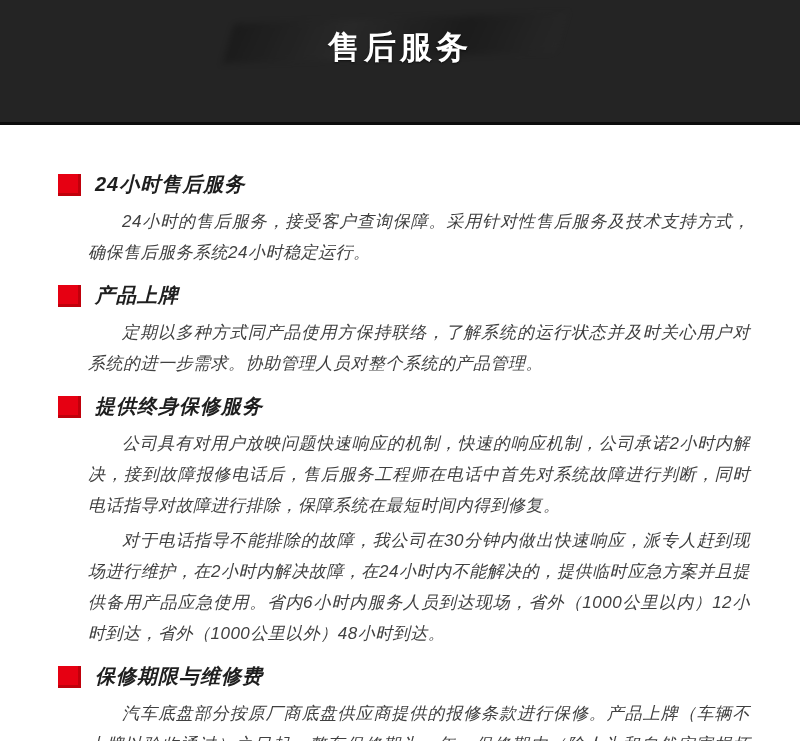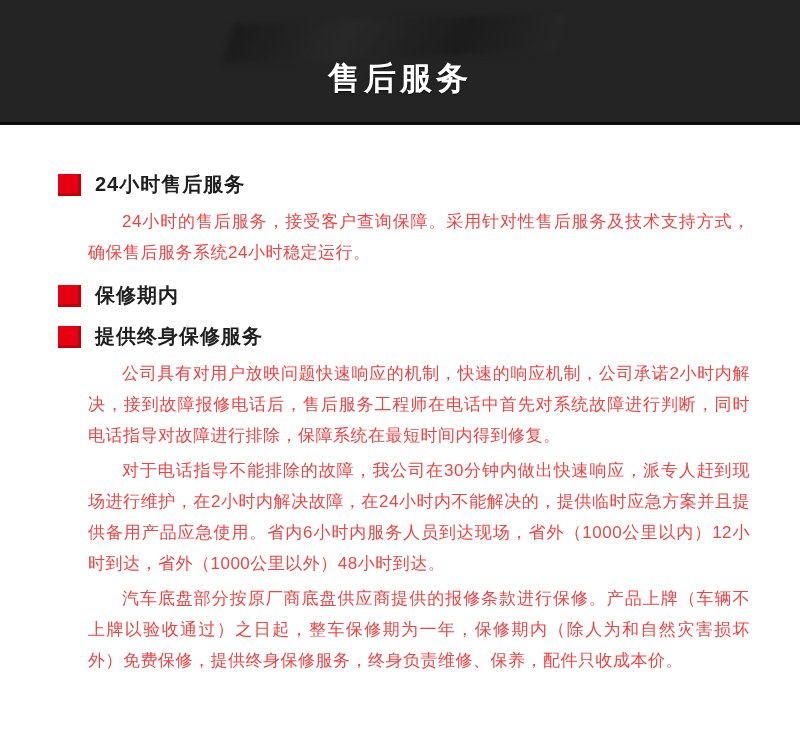--- a/index.html
+++ b/index.html
@@ -14,21 +14,21 @@
     overflow: hidden;
   }
   
   .banner {
     position: relative;
     width: 800px;
     height: 122px;
     background: #242424;
     border-bottom: 3px solid #0c0c0c;
     display: flex;
-    align-items: flex-end;
+    align-items: flex-start;
     justify-content: center;
     overflow: hidden;
   }
   
   .banner::before {
     content: "";
     position: absolute;
     left: 230px;
     top: 18px;
     width: 330px;
@@ -50,20 +50,21 @@
     font-weight: bold;
     letter-spacing: 4px;
     text-shadow: 0 1px 2px rgba(0,0,0,0.6);
   }
   
   .content {
     padding: 32px 50px 0 58px;
   }
   .section {
     margin-bottom: 4px;
+    font-style: italic;
   }
   .section-header {
     display: flex;
     align-items: center;
     margin: 14px 0 8px 0;
   }
   .bullet {
     flex: 0 0 auto;
     width: 23px;
     height: 22px;
@@ -79,21 +80,21 @@
     letter-spacing: 1px;
   }
   .section-body {
     width: 662px;
     margin-left: 30px;
   }
   .section-body p {
     margin: 0 0 4px 0;
     font-size: 17px;
     line-height: 31px;
-    color: #ef4444;
+    color: #404040;
     text-indent: 2em;
     letter-spacing: 0.5px;
     text-align: justify;
   }
 </style>
 </head>
 <body>
 
 <header class="banner" style="background: rgb(36, 36, 36);">
   <h1 class="banner-title" style="color: rgb(255, 255, 255);">售后服务</h1>
@@ -107,34 +108,41 @@
       <h2 class="section-title">24小时售后服务</h2>
     </div>
     <div class="section-body">
           <p>24小时的售后服务，接受客户查询保障。采用针对性售后服务及技术支持方式，确保售后服务系统24小时稳定运行。</p>
         </div>
   </section>
 
   <section class="section">
     <div class="section-header">
       <span class="bullet" style="background: rgb(230, 0, 18);"></span>
-      <h2 class="section-title">保修期内</h2>
+      <h2 class="section-title">产品上牌</h2>
     </div>
+    <div class="section-body">
+          <p>定期以多种方式同产品使用方保持联络，了解系统的运行状态并及时关心用户对系统的进一步需求。协助管理人员对整个系统的产品管理。</p>
+        </div>
   </section>
 
   <section class="section">
     <div class="section-header">
       <span class="bullet" style="background: rgb(230, 0, 18);"></span>
       <h2 class="section-title">提供终身保修服务</h2>
     </div>
     <div class="section-body">
           <p>公司具有对用户放映问题快速响应的机制，快速的响应机制，公司承诺2小时内解决，接到故障报修电话后，售后服务工程师在电话中首先对系统故障进行判断，同时电话指导对故障进行排除，保障系统在最短时间内得到修复。</p>
           <p>对于电话指导不能排除的故障，我公司在30分钟内做出快速响应，派专人赶到现场进行维护，在2小时内解决故障，在24小时内不能解决的，提供临时应急方案并且提供备用产品应急使用。省内6小时内服务人员到达现场，省外（1000公里以内）12小时到达，省外（1000公里以外）48小时到达。</p>
         </div>
   </section>
 
   <section class="section">
+    <div class="section-header">
+      <span class="bullet" style="background: rgb(230, 0, 18);"></span>
+      <h2 class="section-title">保修期限与维修费</h2>
+    </div>
     <div class="section-body">
           <p>汽车底盘部分按原厂商底盘供应商提供的报修条款进行保修。产品上牌（车辆不上牌以验收通过）之日起，整车保修期为一年，保修期内（除人为和自然灾害损坏外）免费保修，提供终身保修服务，终身负责维修、保养，配件只收成本价。</p>
         </div>
   </section>
 </div>
 </main>
 
 </body></html>

